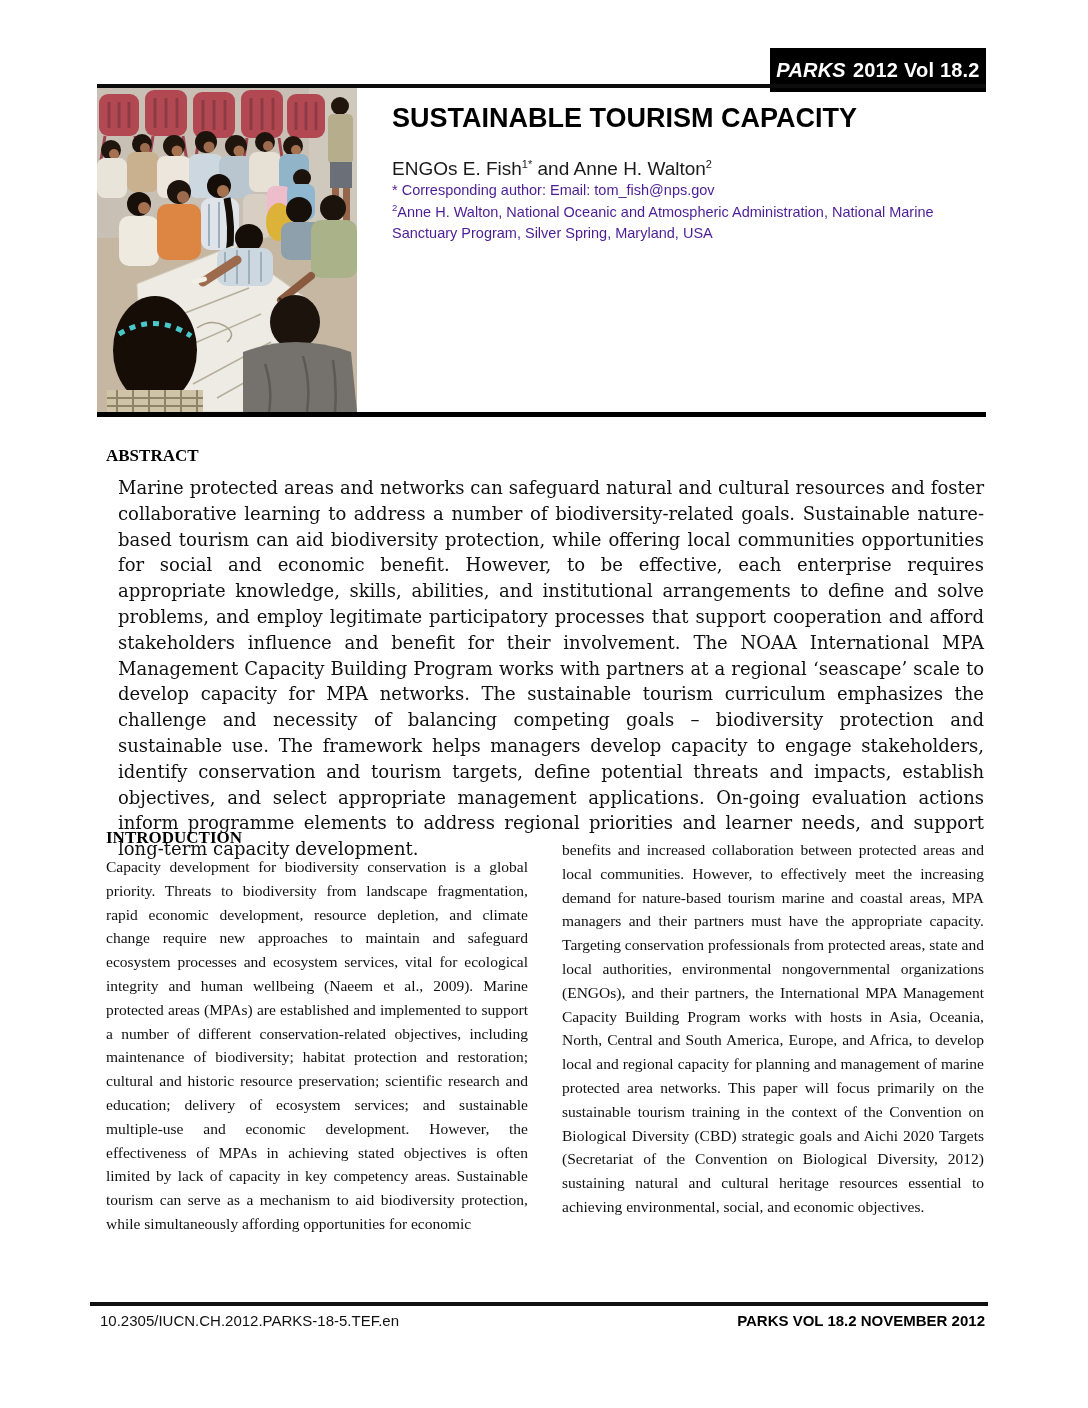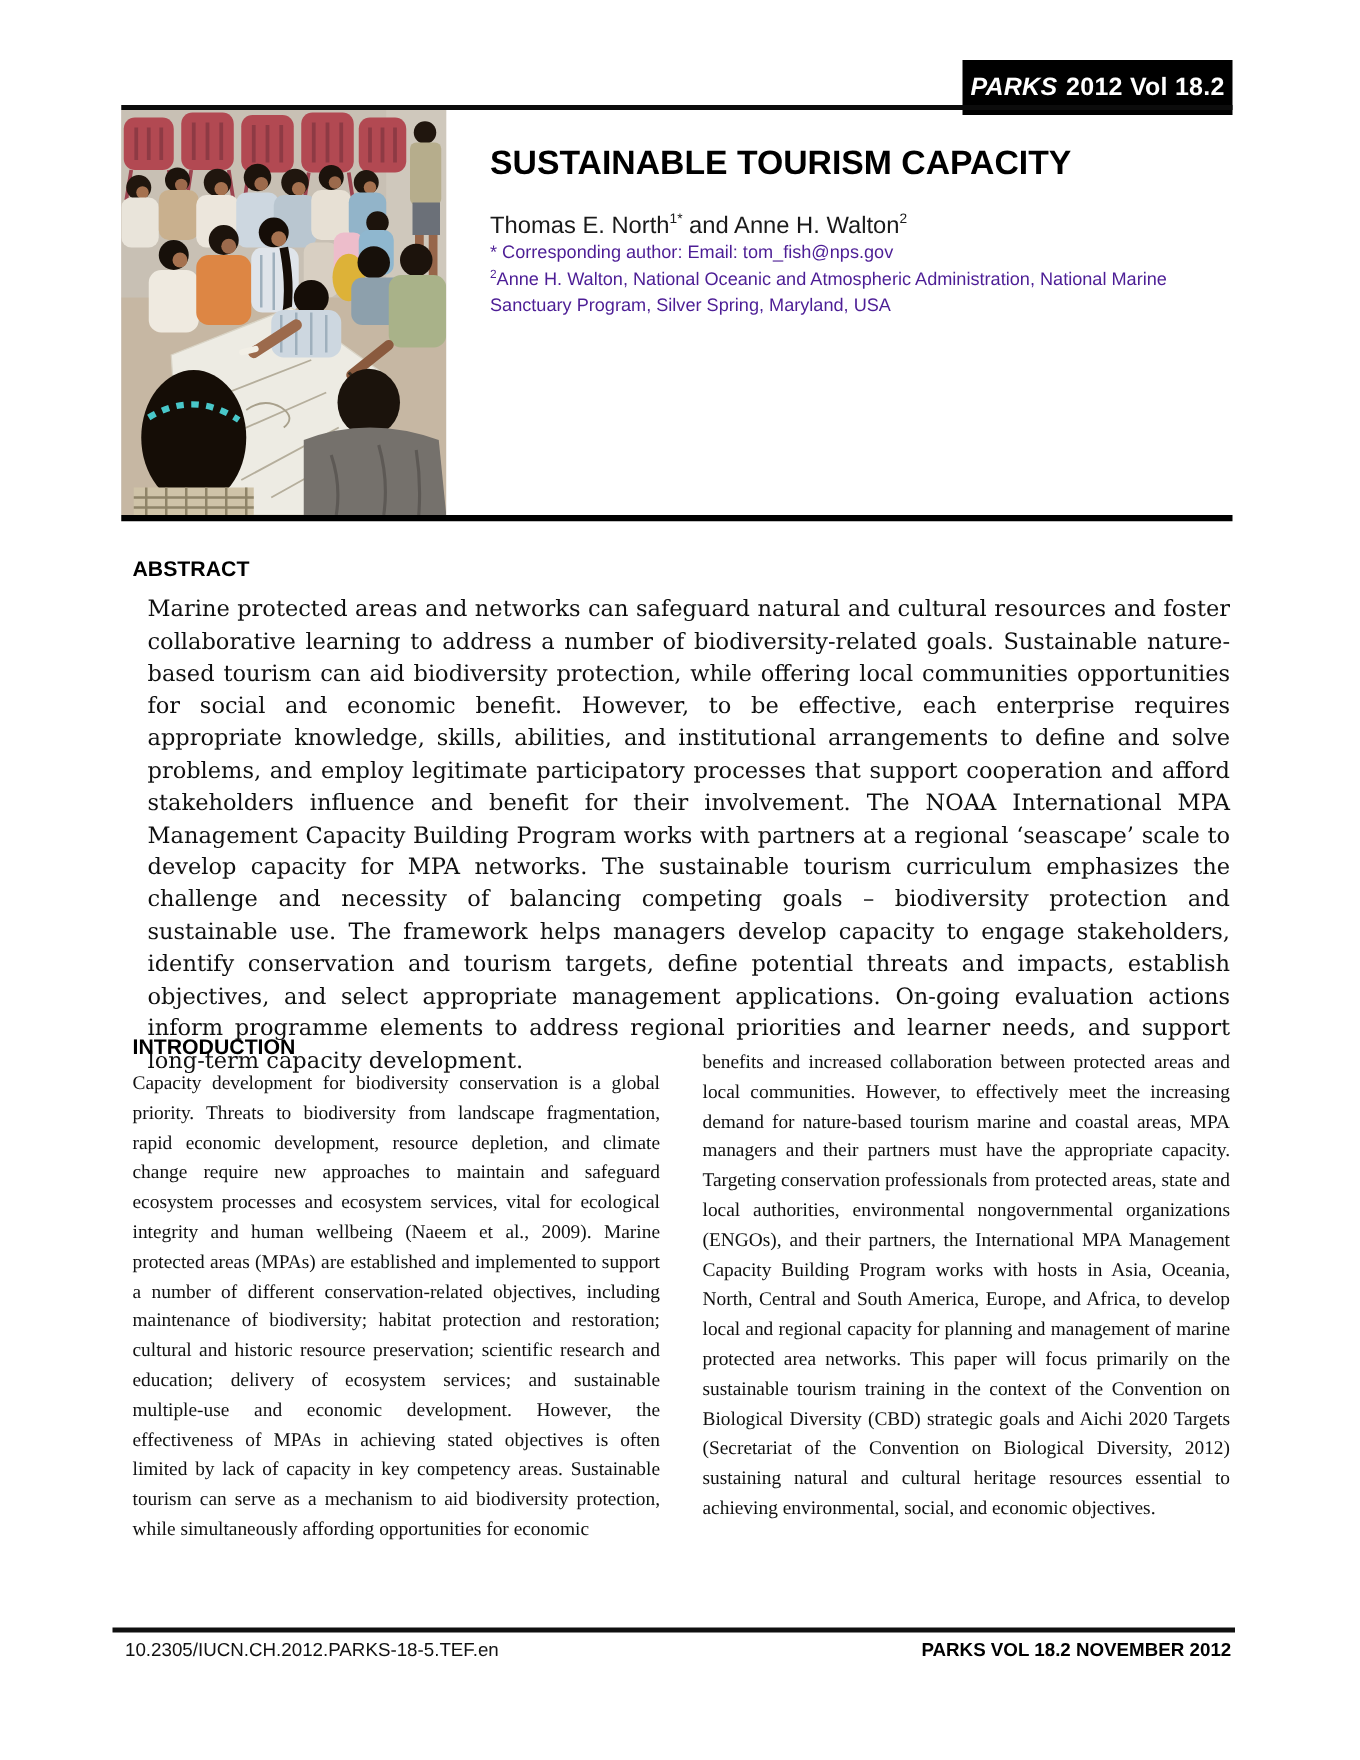--- a/index.html
+++ b/index.html
@@ -16,31 +16,31 @@
     position:absolute;left:770px;top:48px;width:216px;height:44px;
     background:#000;color:#fff;
     display:flex;align-items:center;justify-content:center;
     font-size:20px;font-weight:bold;letter-spacing:.2px;
   }
   .banner .journal{font-style:italic;margin-right:7px;}
   .top-rule{position:absolute;left:97px;top:84px;width:889px;height:4px;background:#0c0c0c;}
   
   .photo-wrap{position:absolute;left:97px;top:88px;width:260px;height:324px;overflow:hidden;background:#c8c0b4;}
   .photo-wrap svg{display:block;width:260px;height:324px;}
-  .header-text{position:absolute;left:392px;top:112px;width:594px;}
+  .header-text{position:absolute;left:392px;top:100px;width:594px;}
   .title{margin:0;font-size:27px;line-height:36px;font-weight:bold;color:#000;}
   .authors{margin-top:22px;font-size:19px;color:#1a1a1a;}
   .authors sup{font-size:11px;vertical-align:super;line-height:0;}
   .footnotes{font-size:14.5px;line-height:21.5px;color:#4c1d95;}
   .footnotes p{margin:0;}
   .footnotes sup{font-size:9.5px;vertical-align:super;line-height:0;}
   .thick-rule{position:absolute;left:97px;top:412px;width:889px;height:5px;background:#000;}
   
   .abstract{position:absolute;left:106px;top:446px;width:878px;}
-  .sec-heading{margin:0;font-size:17px;font-weight:bold;color:#000;font-family:Liberation Sans, sans-serif;}
+  .sec-heading{margin:0;font-size:17px;font-weight:bold;color:#000;font-family:Liberation Serif, serif;}
   .abstract p{
     margin:9px 0 0 12px;
     font-family:"DejaVu Serif",serif;
     font-size:18px;line-height:25.8px;
     text-align:justify;color:#101010;
   }
   
   .intro{position:absolute;left:106px;top:828px;width:878px;display:flex;gap:34px;}
   .col{width:422px;flex:none;}
   .col p{
@@ -176,21 +176,21 @@
         <ellipse cx="198" cy="234" rx="25" ry="27" fill="#1b130c"></ellipse>
         <path d="M146 264 Q198 244 254 264 L260 324 L146 324 Z" fill="#75716c"></path>
         <path d="M168 276 Q176 300 172 324 M206 268 Q214 296 210 324 M236 272 Q240 298 238 324" stroke="#5d5955" stroke-width="2.5" fill="none"></path>
       </g>
     </svg>
   </div>
 
   <div class="header-text">
     <h1 class="title"><span>SUSTAINABLE TOURISM CAPACITY</span><br>
       </h1>
-    <div class="authors"><span>Thomas E. North</span><sup>1*</sup><span> and </span><span>Anne H. Walton</span><sup>2</sup></div>
+    <div class="authors"><span>ENGOs E. Fish</span><sup>1*</sup><span> and </span><span>Anne H. Walton</span><sup>2</sup></div>
     <div class="footnotes">
       <p><sup></sup><span>* Corresponding author: Email: tom_fish@nps.gov</span></p>
       <p><sup>2</sup><span>Anne H. Walton, National Oceanic and Atmospheric Administration, National Marine Sanctuary Program, Silver Spring, Maryland, USA</span></p>
     </div>
   </div>
 
   <div class="thick-rule"></div>
 
   <section class="abstract">
     <h2 class="sec-heading">ABSTRACT</h2>

